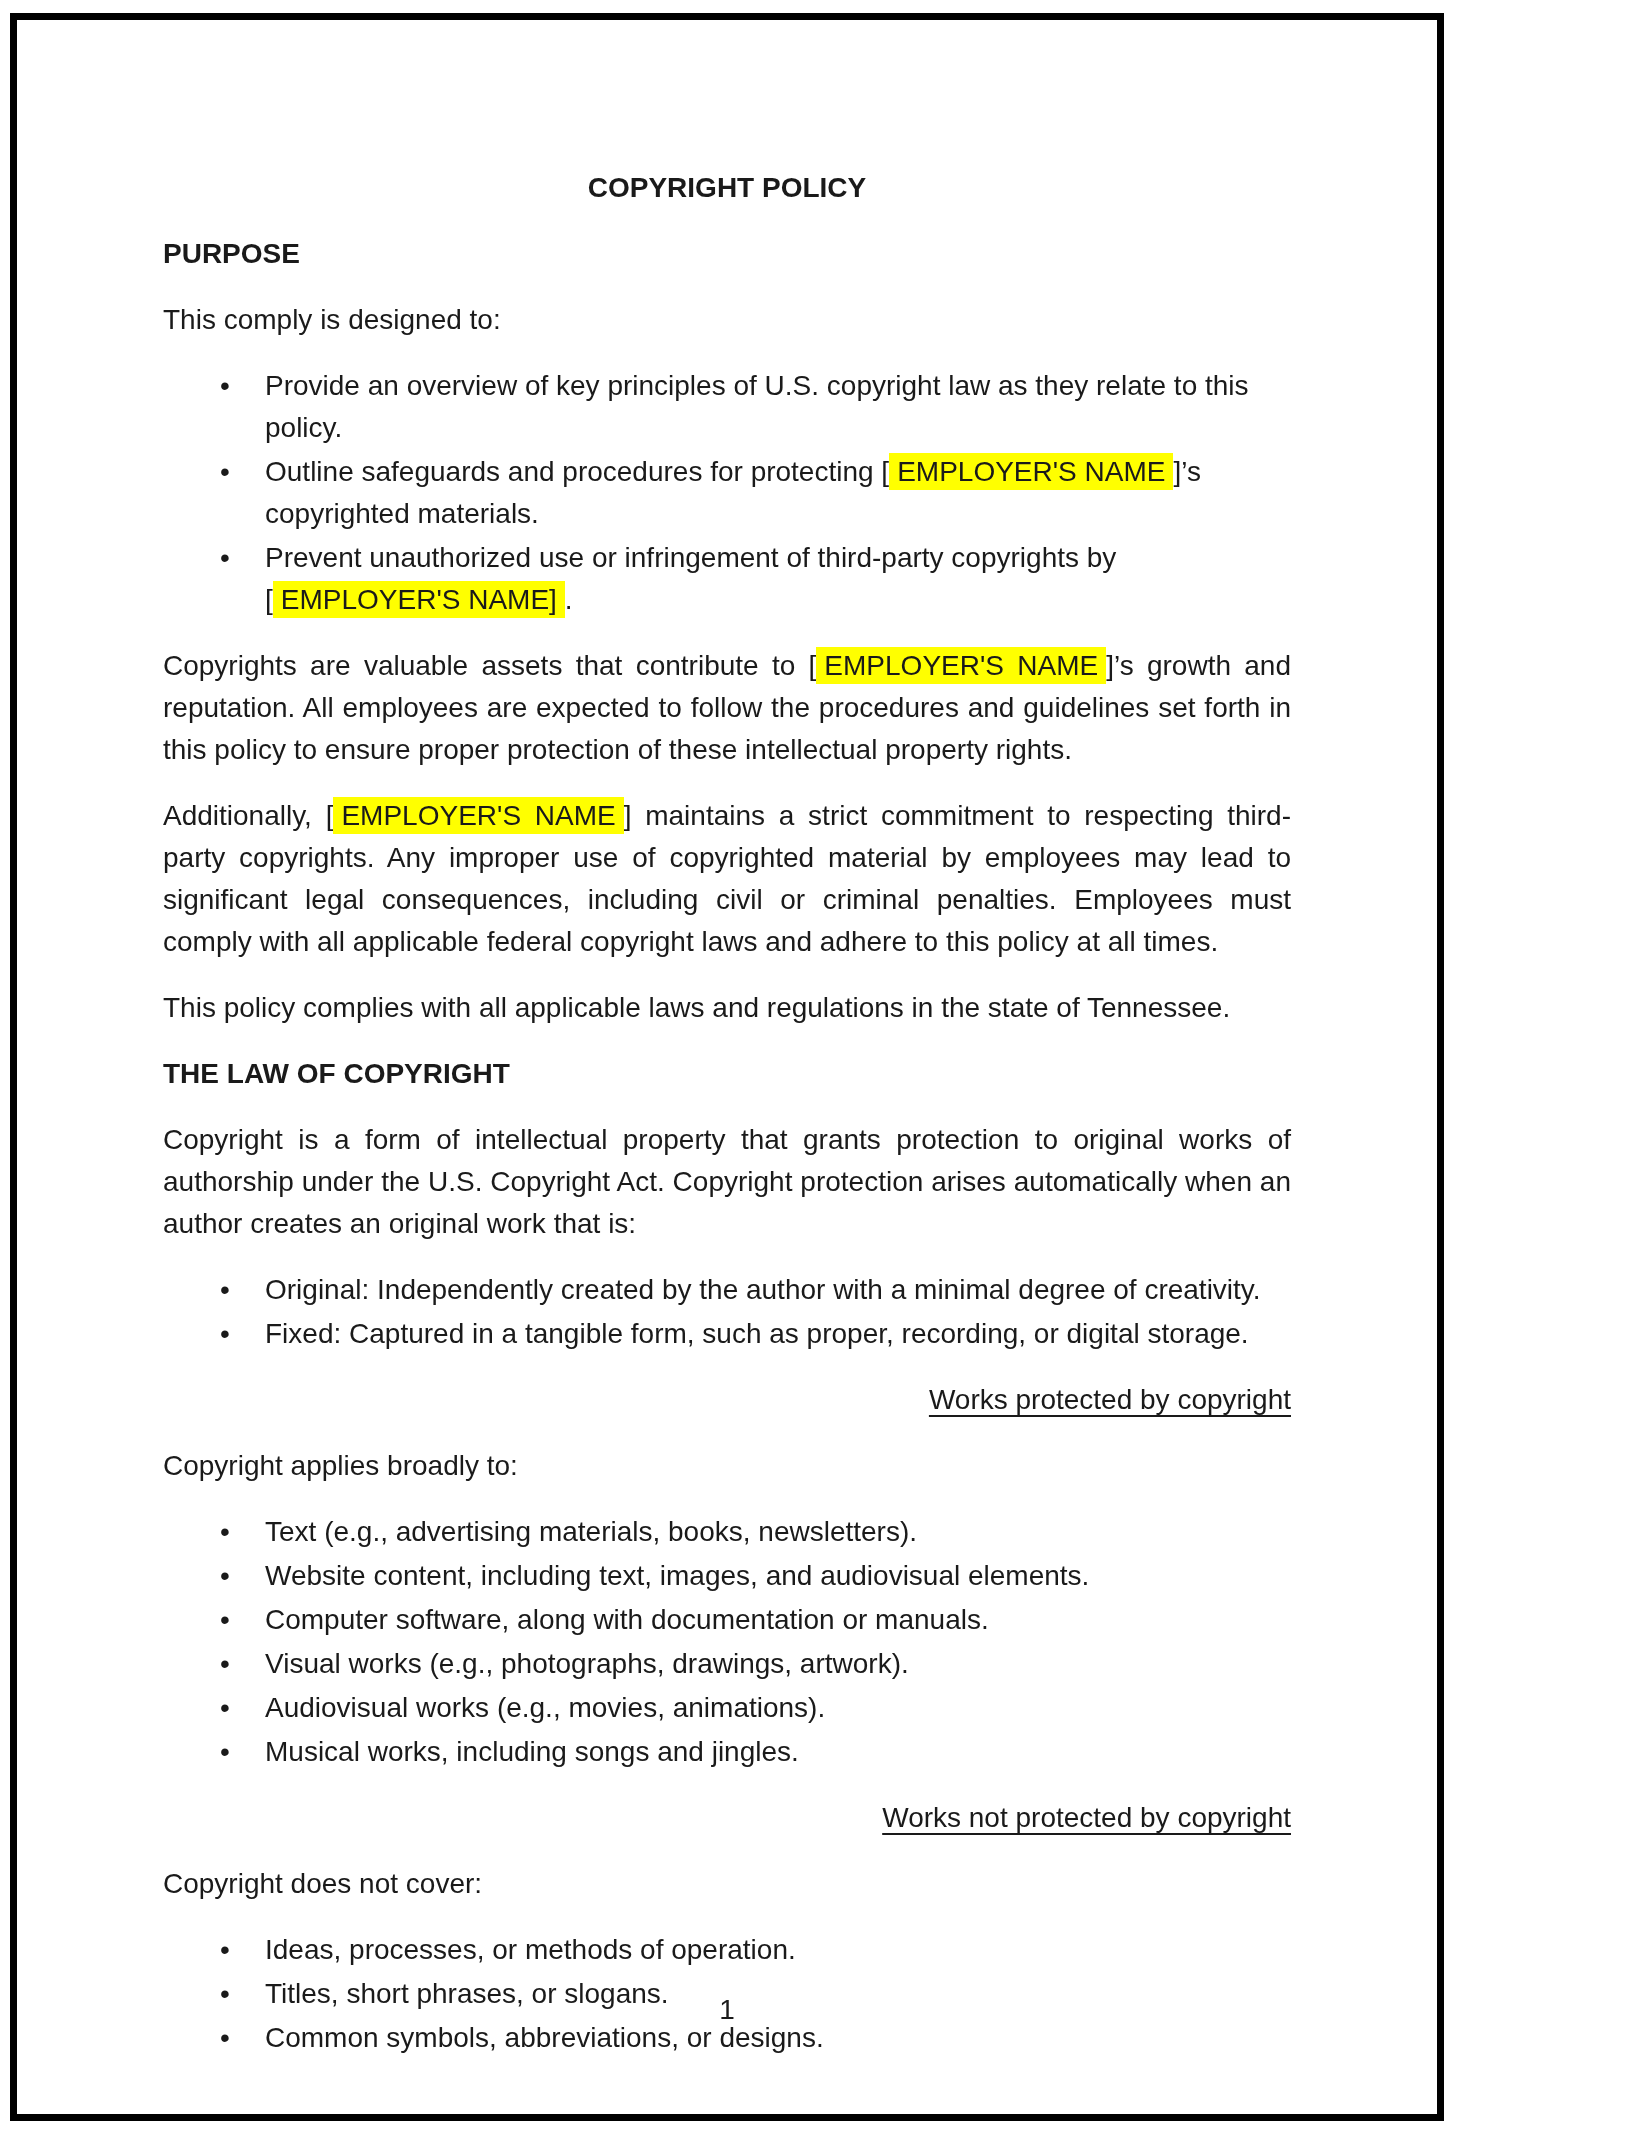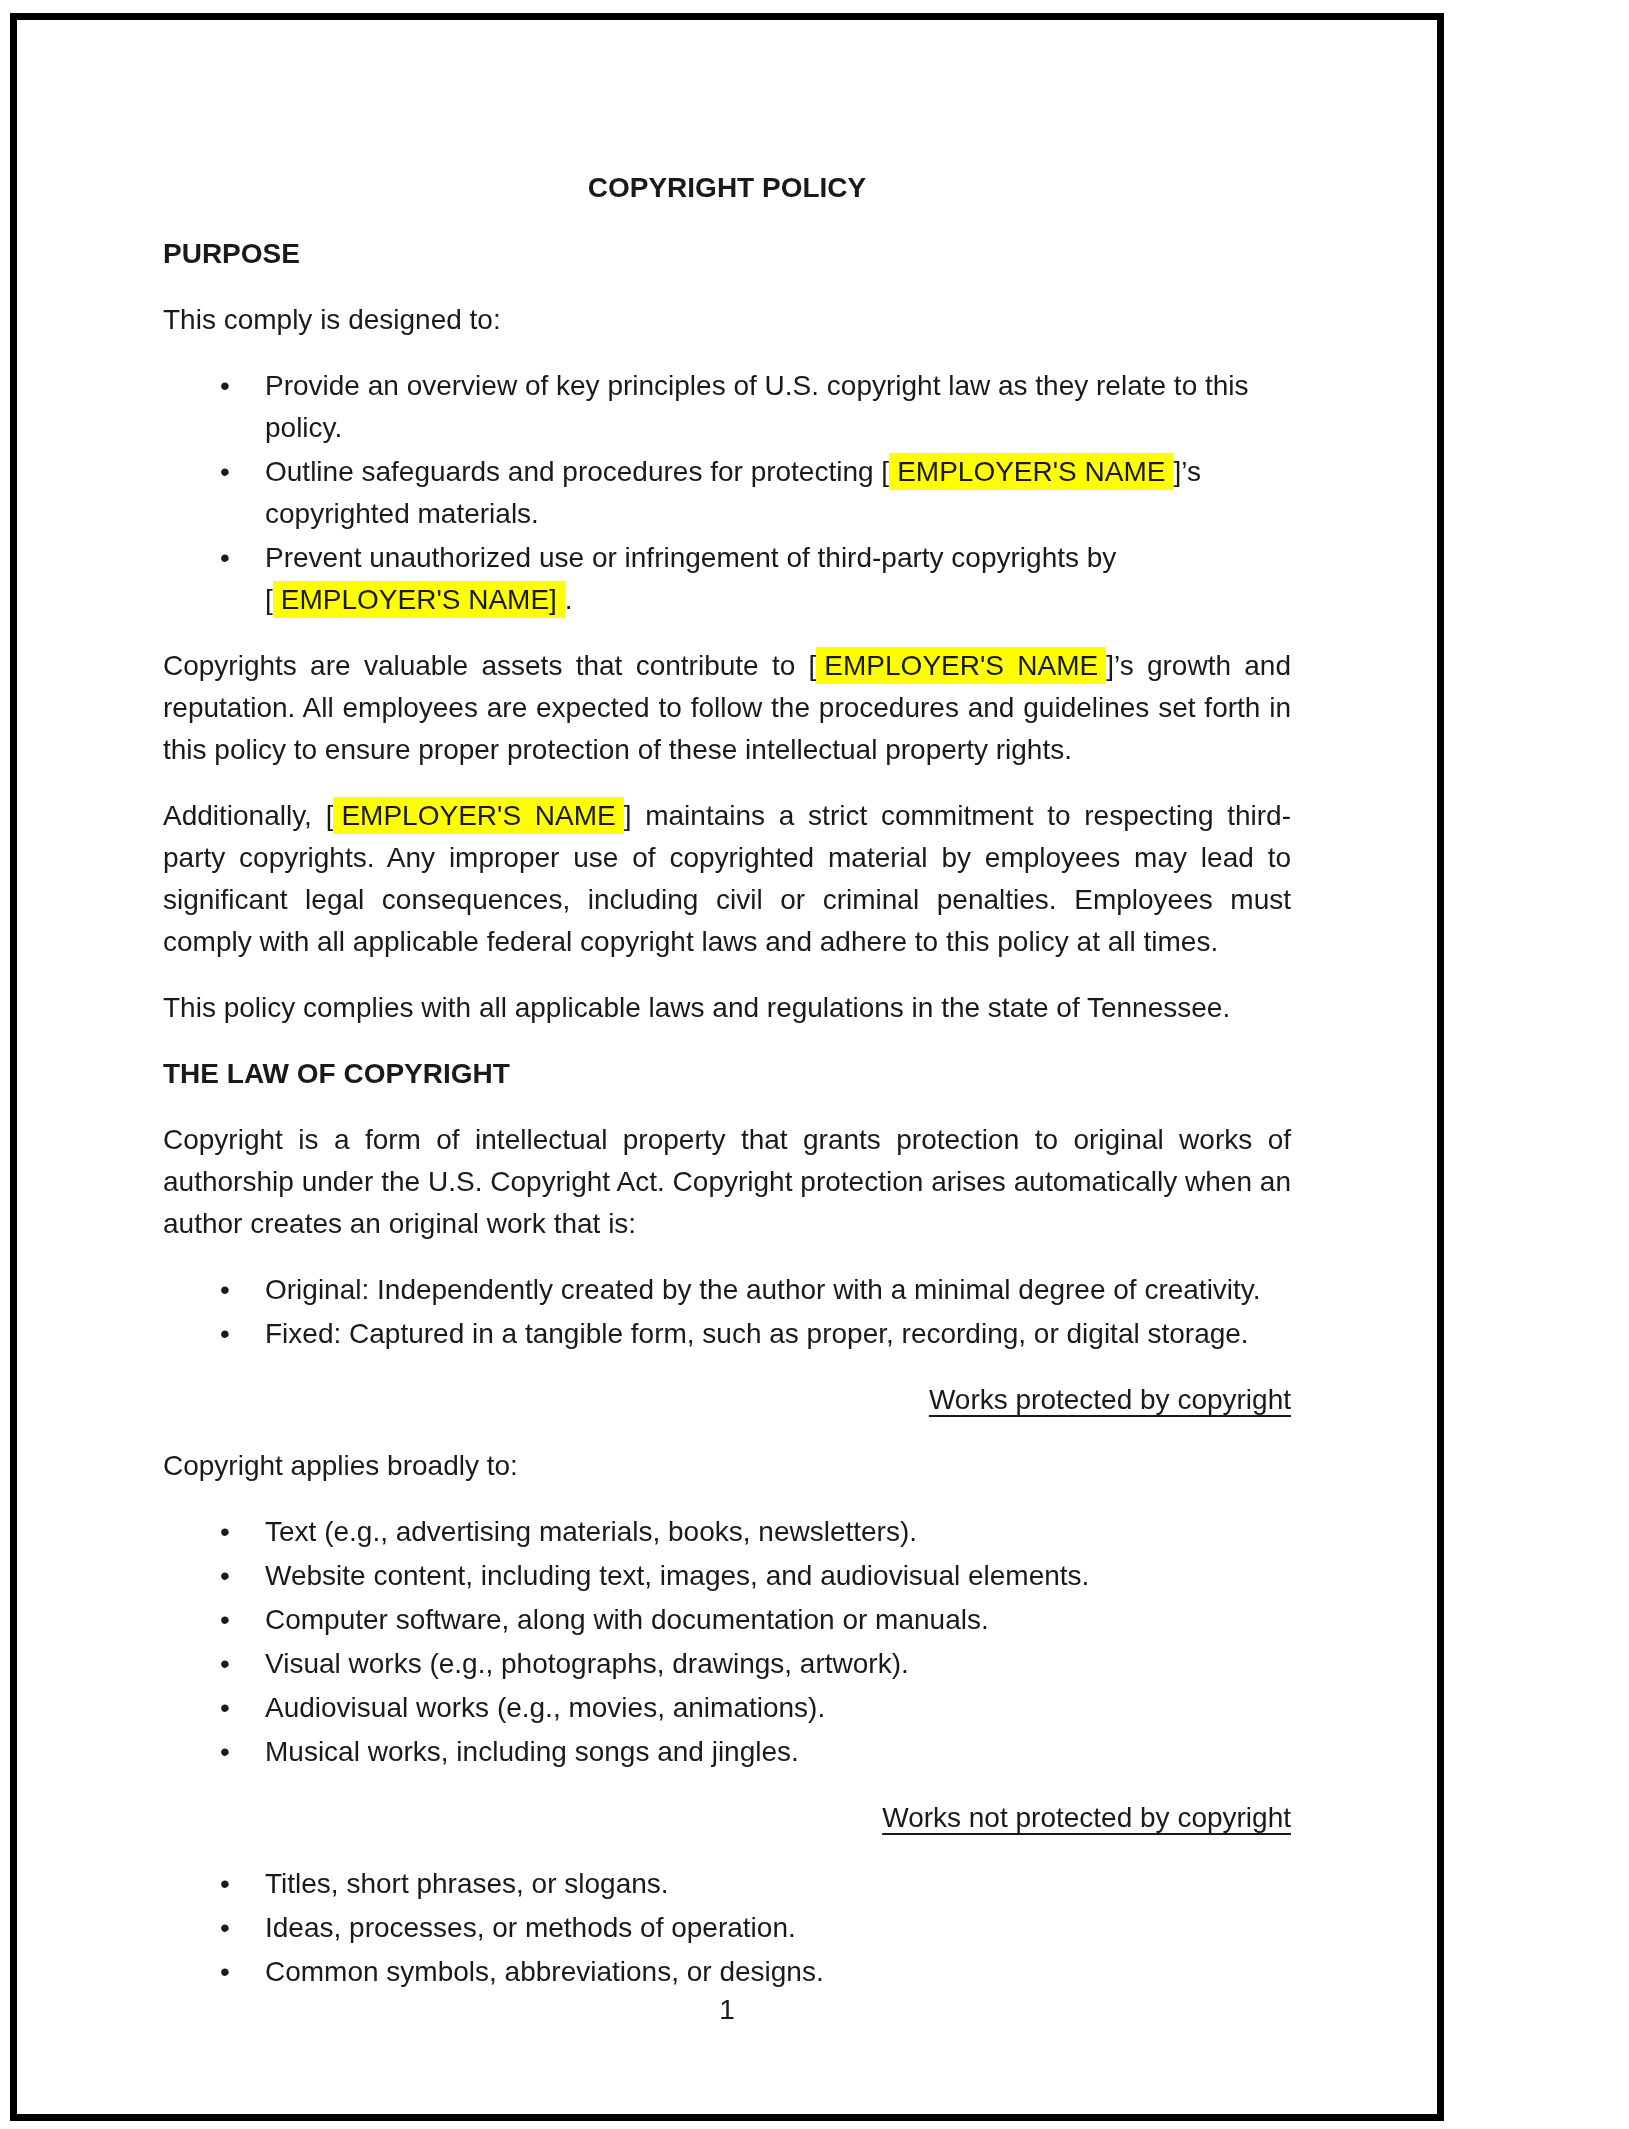--- a/index.html
+++ b/index.html
@@ -98,21 +98,22 @@
         <p class="para">Copyright applies broadly to:</p>
         <ul class="bullets">
           <li>Text (e.g., advertising materials, books, newsletters).</li>
           <li>Website content, including text, images, and audiovisual elements.</li>
           <li>Computer software, along with documentation or manuals.</li>
           <li>Visual works (e.g., photographs, drawings, artwork).</li>
           <li>Audiovisual works (e.g., movies, animations).</li>
           <li>Musical works, including songs and jingles.</li>
         </ul>
         <h3 class="subheading">Works not protected by copyright</h3>
+        <p class="para">Copyright does not cover:</p>
         <ul class="bullets">
+          <li>Ideas, processes, or methods of operation.</li>
           <li>Titles, short phrases, or slogans.</li>
-          <li>Ideas, processes, or methods of operation.</li>
           <li>Common symbols, abbreviations, or designs.</li>
         </ul>
       </div>
   </div>
   <div class="page-number">1</div>
 </div>
 
 </body></html>

